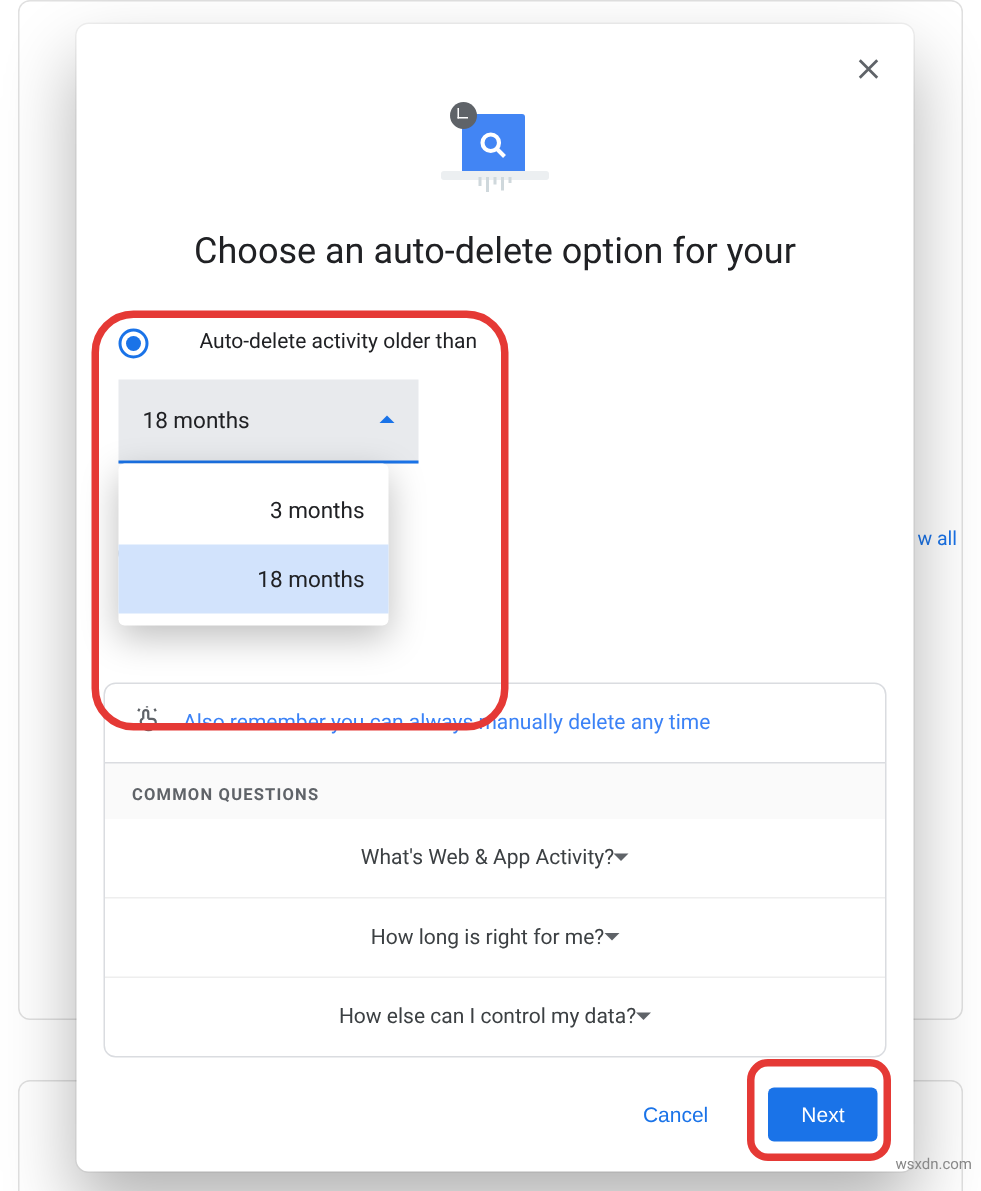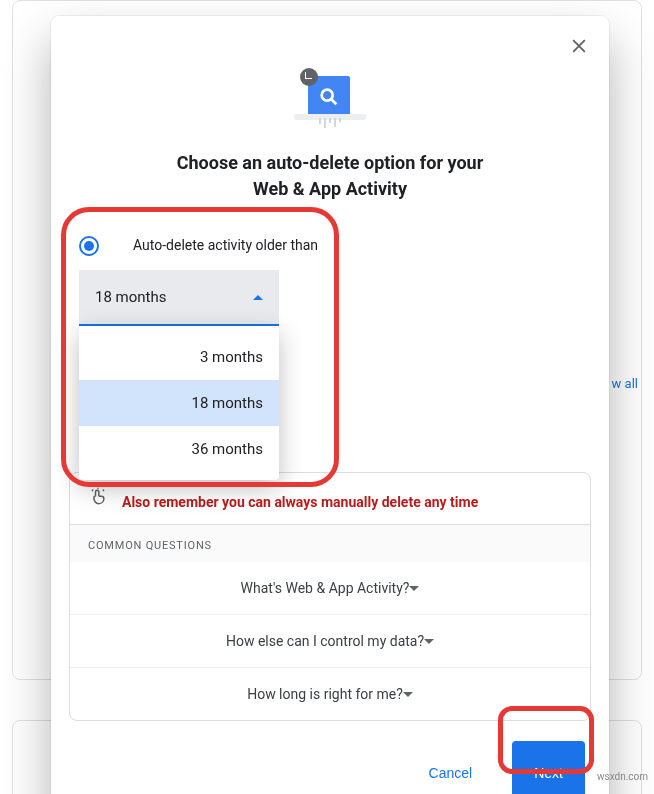--- a/index.html
+++ b/index.html
@@ -98,25 +98,25 @@
     .hero-icon .shred span:nth-child(1){height:6px}
     .hero-icon .shred span:nth-child(2){height:10px}
     .hero-icon .shred span:nth-child(3){height:5px}
     .hero-icon .shred span:nth-child(4){height:9px}
     .hero-icon .shred span:nth-child(5){height:4px}
     .hero-icon .top-bar{
       position:absolute;left:-4px;top:38px;width:72px;height:6px;background:#eceff1;border-radius:2px;
     }
     .title {
       text-align: center;
-      font-size: 18px;
+      font-size: 24px;
       color: #202124;
       line-height: 1.45;
       padding: 0 40px 26px;
-      font-weight: 700;
+      font-weight: 400;
     }
     .option-row {
       display: flex;
       align-items: flex-start;
       padding: 6px 0 0 28px;
       gap: 34px;
     }
     .radio {
       width: 20px; height: 20px;
       border: 2px solid #5f6368;
@@ -155,21 +155,21 @@
     }
     .caret-up {
       width: 0;height: 0;
       border-left: 5px solid transparent;
       border-right: 5px solid transparent;
       border-bottom: 5px solid #1a73e8;
     }
     .dropdown {
       position: absolute;
       left: 0; top: 56px;
-      width: 200px;
+      width: 180px;
       background: #fff;
       box-shadow: 0 8px 24px rgba(0,0,0,0.25);
       border-radius: 4px;
       padding: 8px 0;
       z-index: 20;
     }
     .dropdown-item {
       padding: 14px 16px;
       font-size: 15px;
       color: #202124;
@@ -180,34 +180,33 @@
     .option2 { padding-top: 48px; }
     
     .info-card {
       margin: 76px 18px 0 18px;
       border: 1px solid #dadce0;
       border-radius: 8px;
       overflow: hidden;
     }
     .info-top {
       display: flex;
-      align-items: flex-end;
+      align-items: center;
       gap: 14px;
       padding: 14px 18px;
       font-size: 14px;
-      color: #b91c1c;
-      font-weight: bold;
+      color: #3b82f6;
     }
     .touch-icon svg{width:20px;height:20px;fill:none;stroke:#5f6368;stroke-width:1.8}
     .cq-header {
       background: #fafafa;
       border-top: 1px solid #dadce0;
       padding: 14px 18px 10px;
       font-size: 11px;
-      font-weight: 400;
+      font-weight: 700;
       letter-spacing: 0.8px;
       color: #5f6368;
     }
     .cq-item {
       display: flex;
       justify-content: center;
       align-items: center;
       padding: 18px 18px;
       font-size: 14px;
       color: #3c4043;
@@ -236,35 +235,35 @@
       padding: 10px 14px;
       border-radius: 4px;
       cursor: pointer;
     }
     .btn-primary {
       background: #1a73e8;
       color: #fff;
       border: none;
       font-size: 14px;
       font-weight: 500;
-      padding: 24px 22px;
+      padding: 10px 22px;
       border-radius: 4px;
       cursor: pointer;
     }
     
     .highlight {
       position: absolute;
       border: 5px solid #e53935;
       border-radius: 28px;
       pointer-events: none;
       z-index: 50;
     }
     .hl1 { left: 61px; top: 207px; width: 278px; height: 280px; }
     .hl2 { left: 498px; top: 706px; width: 96px; height: 68px; border-radius: 14px; }
-    .bg-link { position:absolute; right:16px; top:352px; font-size:13px; color:#1a73e8;margin-top:24px; }
+    .bg-link { position:absolute; right:16px; top:352px; font-size:13px; color:#1a73e8; }
   </style>
 </head>
 <body>
 
 <div class="backdrop"></div>
 <div class="bg-card"></div>
 <div class="bg-card2"></div>
 <span class="bg-link">w all</span>
 
 <div class="modal">
@@ -287,37 +286,35 @@
         <span></span>
         <span></span>
         <span></span>
         <span></span>
         <span></span>
       </div>
   </div>
 
   <div class="title">
     <span>Choose an auto-delete option for your</span><br>
-    <span>Web &amp; App Activity</span>
   </div>
 
   <div class="option-row">
     <div class="radio selected"></div>
     <div class="option-label">Auto-delete activity older than</div>
   </div>
 
   <div class="select-wrap">
     <div class="select-field">
       <span>18 months</span>
       <span class="caret-up"></span>
     </div>
     <div class="dropdown">
       <div class="dropdown-item">3 months</div>
       <div class="dropdown-item sel">18 months</div>
-      <div class="dropdown-item">36 months</div>
     </div>
   </div>
 
   <div class="option-row option2">
     <div class="radio"></div>
   </div>
 
   <div class="info-card">
     <div class="info-top">
       <span class="touch-icon">
@@ -328,25 +325,25 @@
           </svg>
       </span>
       <span>Also remember you can always manually delete any time</span>
     </div>
     <div class="cq-header">COMMON QUESTIONS</div>
     <div class="cq-item">
       <span>What's Web &amp; App Activity?</span>
       <span class="caret-down"></span>
     </div>
     <div class="cq-item">
+      <span>How long is right for me?</span>
+      <span class="caret-down"></span>
+    </div>
+    <div class="cq-item">
       <span>How else can I control my data?</span>
-      <span class="caret-down"></span>
-    </div>
-    <div class="cq-item">
-      <span>How long is right for me?</span>
       <span class="caret-down"></span>
     </div>
   </div>
 
   <div class="actions">
     <button class="btn-text">Cancel</button>
     <button class="btn-primary">Next</button>
   </div>
 </div>
 

